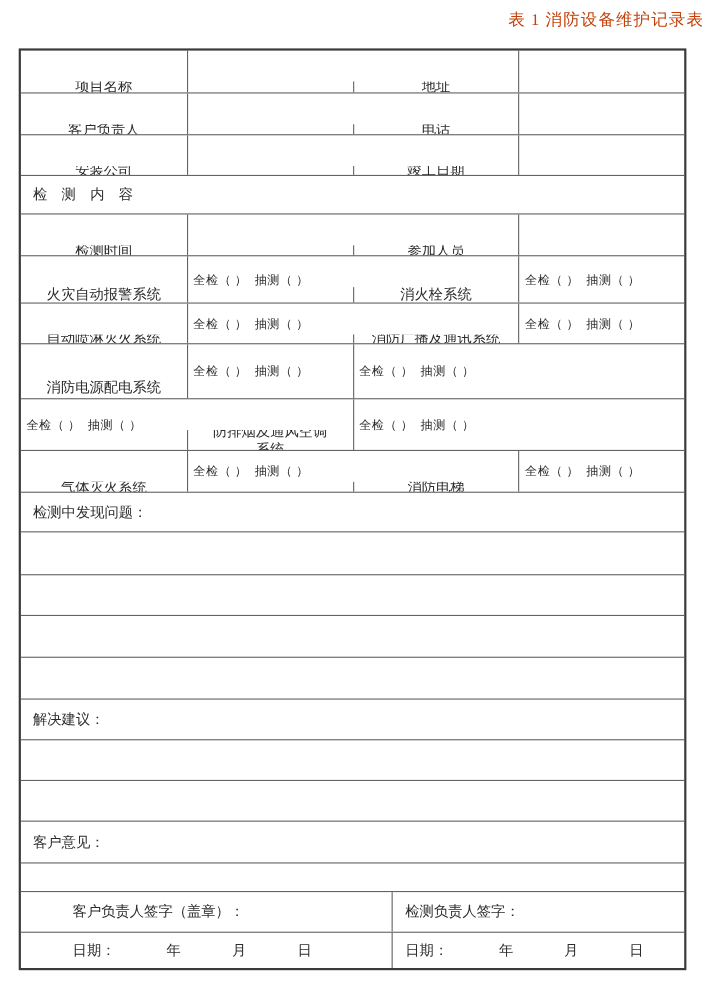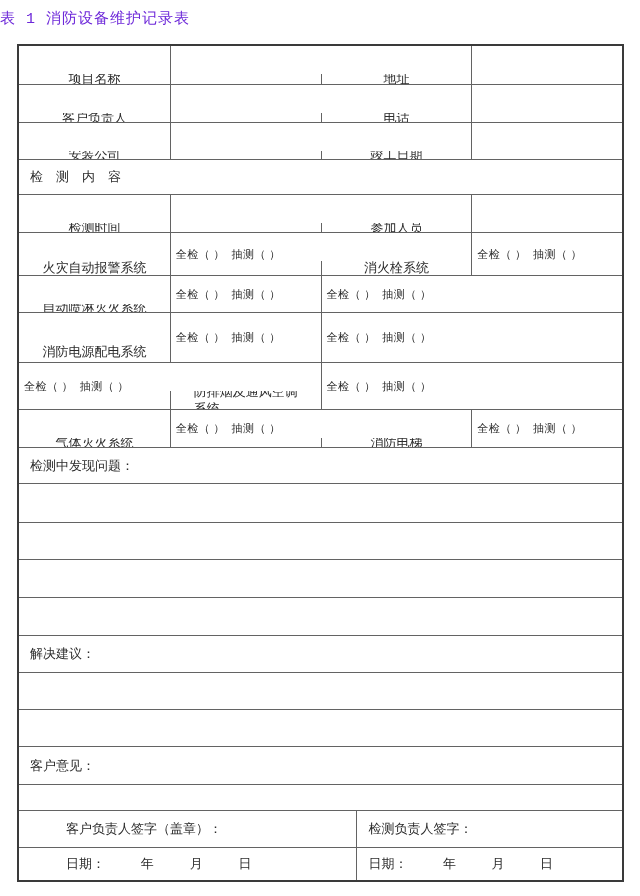--- a/index.html
+++ b/index.html
@@ -3,42 +3,42 @@
 <meta charset="utf-8">
 <style>
   html,body { margin:0; padding:0; background:#ffffff; }
   .page {
     position:relative; width:640px; height:896px; background:#ffffff;
     font-family:"Liberation Serif","DejaVu Serif",serif; color:#2b2b2b;
     overflow:hidden;
   }
   .doc-title {
     position:absolute; top:9px; left:0; width:100%;
-    text-align:left; font-size:15px; letter-spacing:1px; color:#6d28d9;font-family:Liberation Mono, monospace;
+    text-align:right; font-size:15px; letter-spacing:1px; color:#c2410c;
   }
   .tbl {
     position:absolute; left:17px; top:44px; width:603px;
     border:2px solid #3a3a3a; background:#fff;
   }
   .row { display:flex; box-sizing:border-box; }
   .row + .row { border-top:1px solid #636363; }
   .cell {
     box-sizing:border-box; display:flex; align-items:center;
     font-size:13px; overflow:hidden;
   }
   .cell + .cell { border-left:1px solid #636363; }
   .c25 { width:25%; }
   .c50 { width:50%;margin-left:36px; }
   .c100 { width:100%; }
-  .center { justify-content:center; text-align:left;margin-top:28px; }
+  .center { justify-content:center; text-align:center;margin-top:28px; }
   .opts { padding:0 5px; white-space:pre; font-size:11px; letter-spacing:0.5px; }
   .wrap2 { white-space:pre-line; line-height:1.32; }
   .left-pad { padding-left:11px; }
   .sec-hdr { font-size:13px; }
-  .date-cell { padding:0 11px;gap:32px; }
+  .date-cell { padding:0 11px; }
   .date-cell .unit { margin-left:auto; }
   .date-cell .tail { width:26px; }
 </style>
 </head>
 <body>
 
 <div class="page">
   <div class="doc-title">表 1 消防设备维护记录表</div>
 
   <div class="tbl">
@@ -74,20 +74,21 @@
 
     <div class="row" style="height:43px">
       <div class="cell c25 center">火灾自动报警系统</div>
       <div class="cell c25 opts">全检（ ）  抽测（ ）</div>
       <div class="cell c25 center">消火栓系统</div>
       <div class="cell c25 opts">全检（ ）  抽测（ ）</div>
     </div>
     <div class="row" style="height:37px">
       <div class="cell c25 center">自动喷淋灭火系统</div>
       <div class="cell c25 opts">全检（ ）  抽测（ ）</div>
+      <div class="cell c25 center">消防广播及通讯系统</div>
       <div class="cell c25 opts">全检（ ）  抽测（ ）</div>
     </div>
     <div class="row" style="height:50px">
       <div class="cell c25 center">消防电源配电系统</div>
       <div class="cell c25 opts">全检（ ）  抽测（ ）</div>
       <div class="cell c25 opts">全检（ ）  抽测（ ）</div>
     </div>
     <div class="row" style="height:47px">
       <div class="cell c25 opts">全检（ ）  抽测（ ）</div>
       <div class="cell c25 center wrap2">防排烟及通风空调

